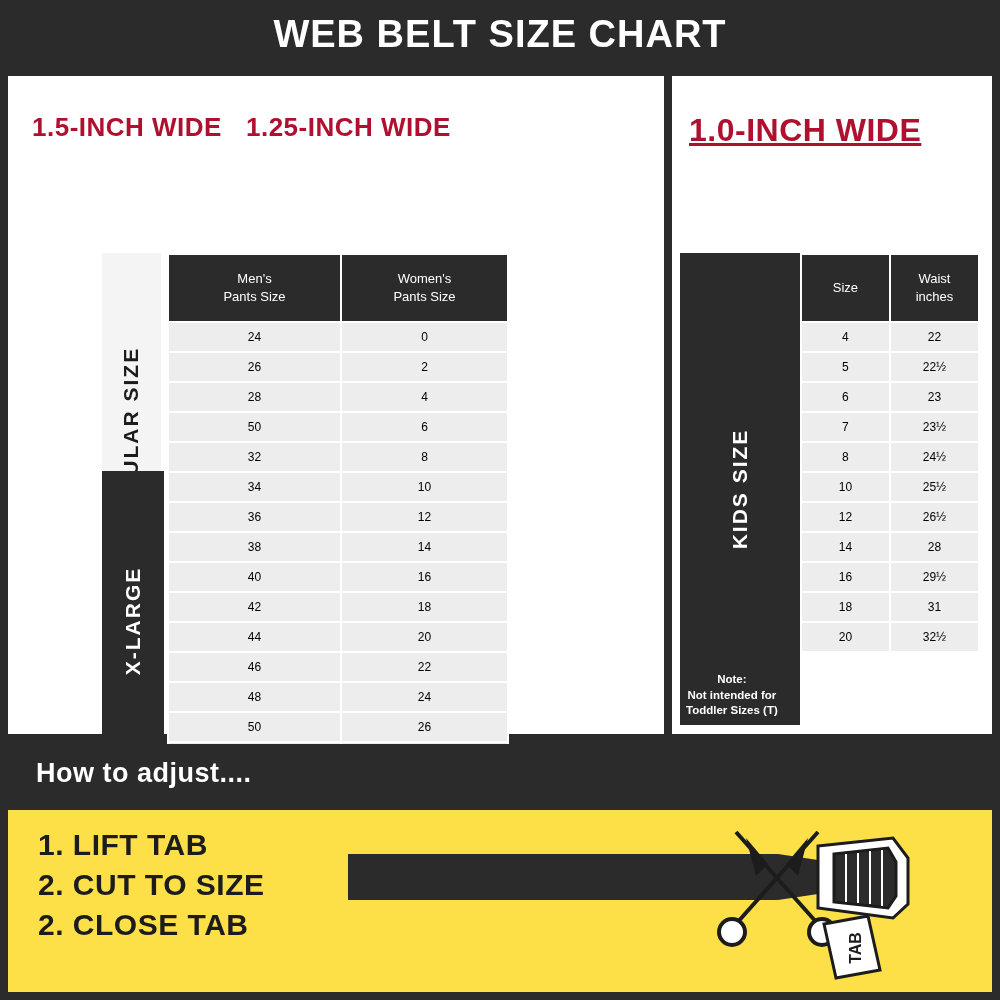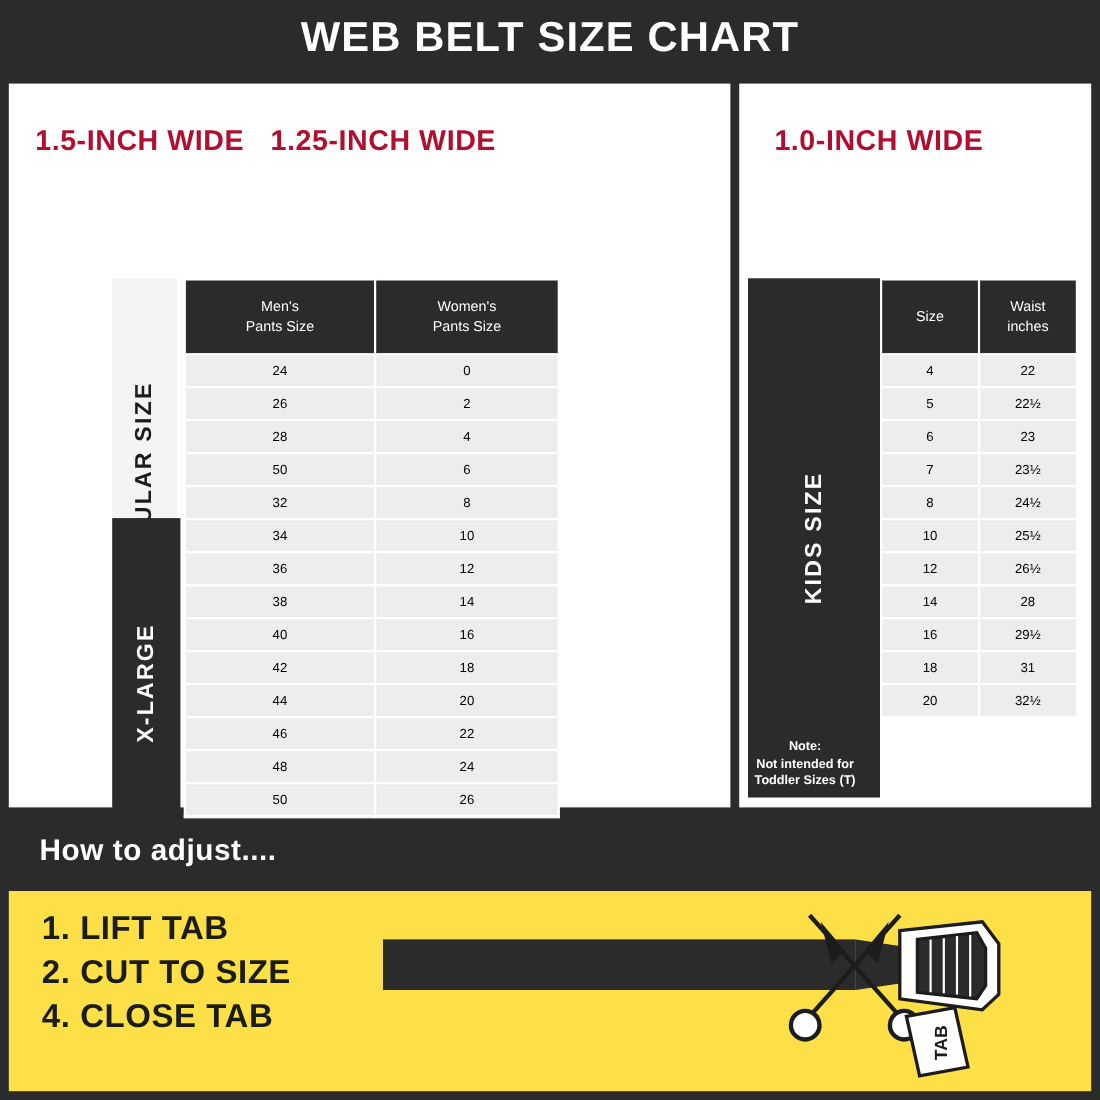--- a/index.html
+++ b/index.html
@@ -48,21 +48,21 @@
   }
   .panel-head {
     color: #b01030;
     font-size: 26px;
     font-weight: bold;
     letter-spacing: 0.5px;
     white-space: nowrap;
   }
   .head-15 { margin-left: 24px; }
   .head-125 { margin-left: 24px; text-align: right; }
-  .head-10 { margin-left: 32px; font-size: 26px; }
+  .head-10 { margin-left: 17px; font-size: 32px; text-decoration: underline; }
 
   
   .adult-wrap {
     position: absolute; left: 94px; top: 177px;
     width: 460px;
   }
   .size-band {
     position: absolute;
     width: 62px;
     display: flex; align-items: center; justify-content: center;
@@ -350,21 +350,21 @@
   </div>
 
   <div class="howto-bar">
     <div class="howto-label">How to adjust....</div>
   </div>
 
   <div class="bottom">
     <div class="steps">
       <div class="step">1. LIFT TAB</div>
       <div class="step">2. CUT TO SIZE</div>
-      <div class="step">4. CLOSE TAB</div>
+      <div class="step">2. CLOSE TAB</div>
     </div>
 
     <svg class="belt-art" viewBox="0 0 640 170">
 
       <g>
         <rect x="0" y="34" width="430" height="46" fill="#2b2b2b"></rect>
         <path d="M430 34 L470 40 L470 74 L430 80 Z" fill="#2b2b2b"></path>
       </g>
 
       <g fill="#ffffff" stroke="#1c1c1c" stroke-width="3">

